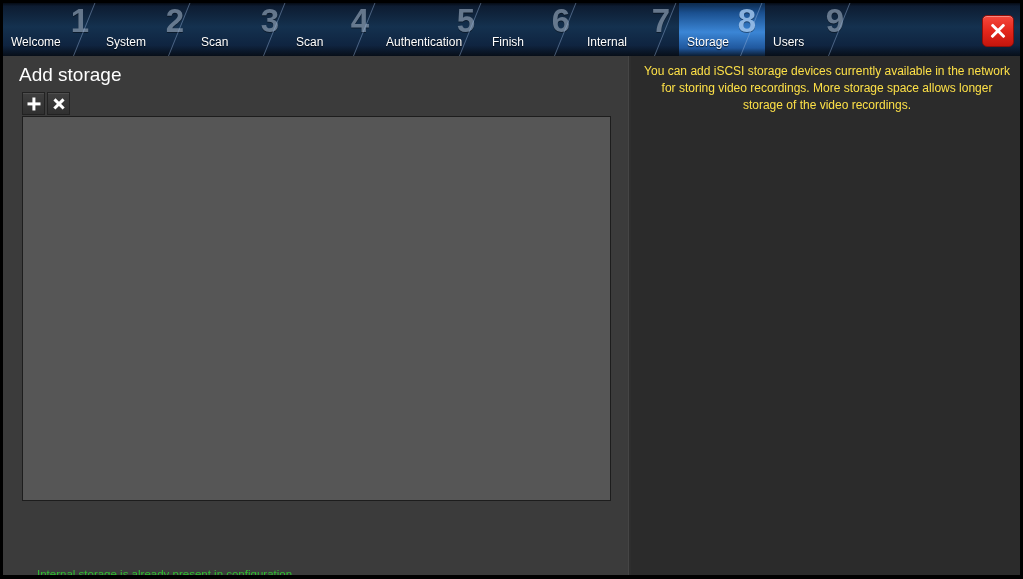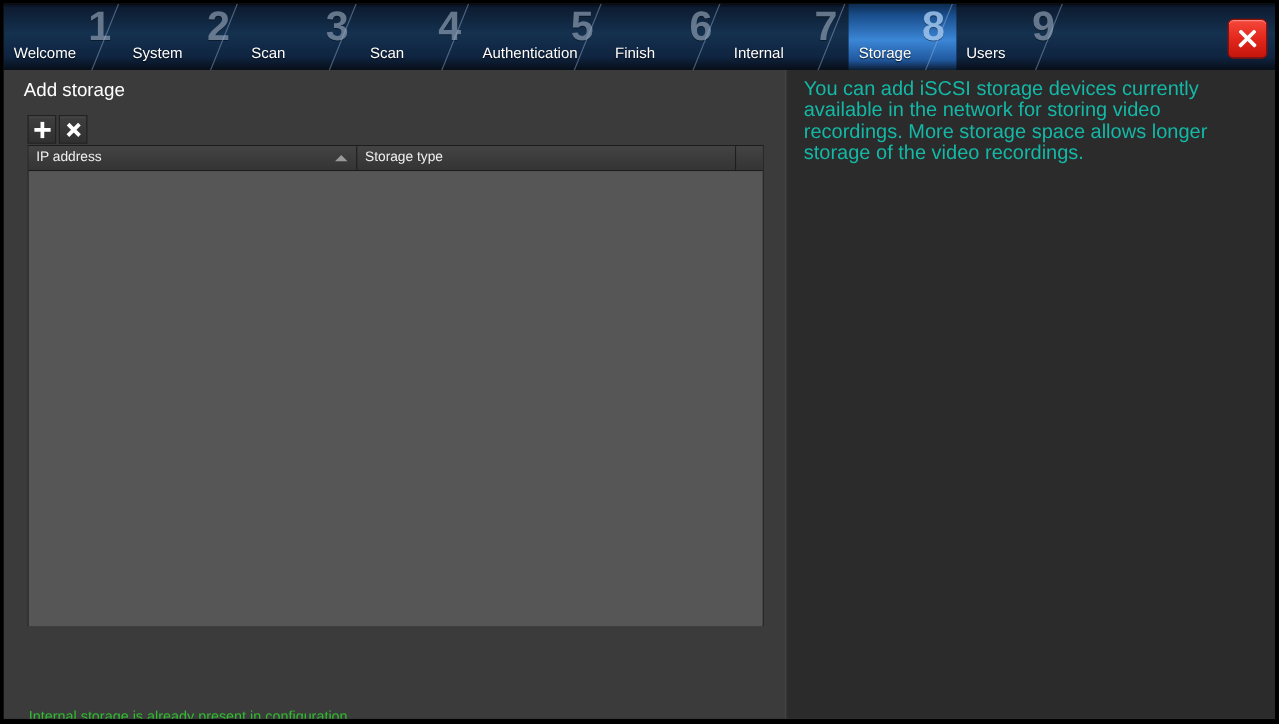--- a/index.html
+++ b/index.html
@@ -153,30 +153,31 @@
     left: 628px; top: 0;
     width: 389px;
     height: 519px;
     background: #2b2b2b;
   }
   #help-text {
     position: absolute;
     left: 12px;
     top: 7px;
     width: 368px;
-    font-size: 16px;
+    font-size: 12px;
     line-height: 17px;
-    color: #14b8a6;
+    color: #fde047;
+    text-align: center;
   }
 
   #page-title {
     position: absolute;
     left: 16px;
     top: 8px;
-    font-size: 15px;
+    font-size: 19px;
     color: #ffffff;
   }
 
   #toolbar {
     position: absolute;
     left: 19px;
     top: 36px;
     display: flex;
     gap: 2px;
   }
@@ -332,34 +333,24 @@
             <span class="plus-h"></span>
             <span class="plus-v"></span>
           </div>
           <div class="tbtn">
             <span class="ex1"></span>
             <span class="ex2"></span>
           </div>
         </div>
 
         <div id="table">
-          <div id="thead">
-            <div class="th c0">
-              <span>IP address</span>
-              <span class="sort-asc"></span>
-            </div>
-            <div class="th c1">
-              <span>Storage type</span>
-            </div>
-            <div class="th c2"></div>
-          </div>
           <div id="tbody"></div>
         </div>
 
-        <div id="status-message" style="color: rgb(47, 191, 47);">Internal storage is already present in configuration.</div>
+        <div id="status-message" style="color: rgb(47, 191, 47); margin-left: 14px;">Internal storage is already present in configuration.</div>
 
       </div>
 
       <div id="divider"></div>
 
       <div id="right-pane">
         <div id="help-text">You can add iSCSI storage devices currently available in the network for storing video recordings. More storage space allows longer storage of the video recordings.</div>
       </div>
 
     </div>

